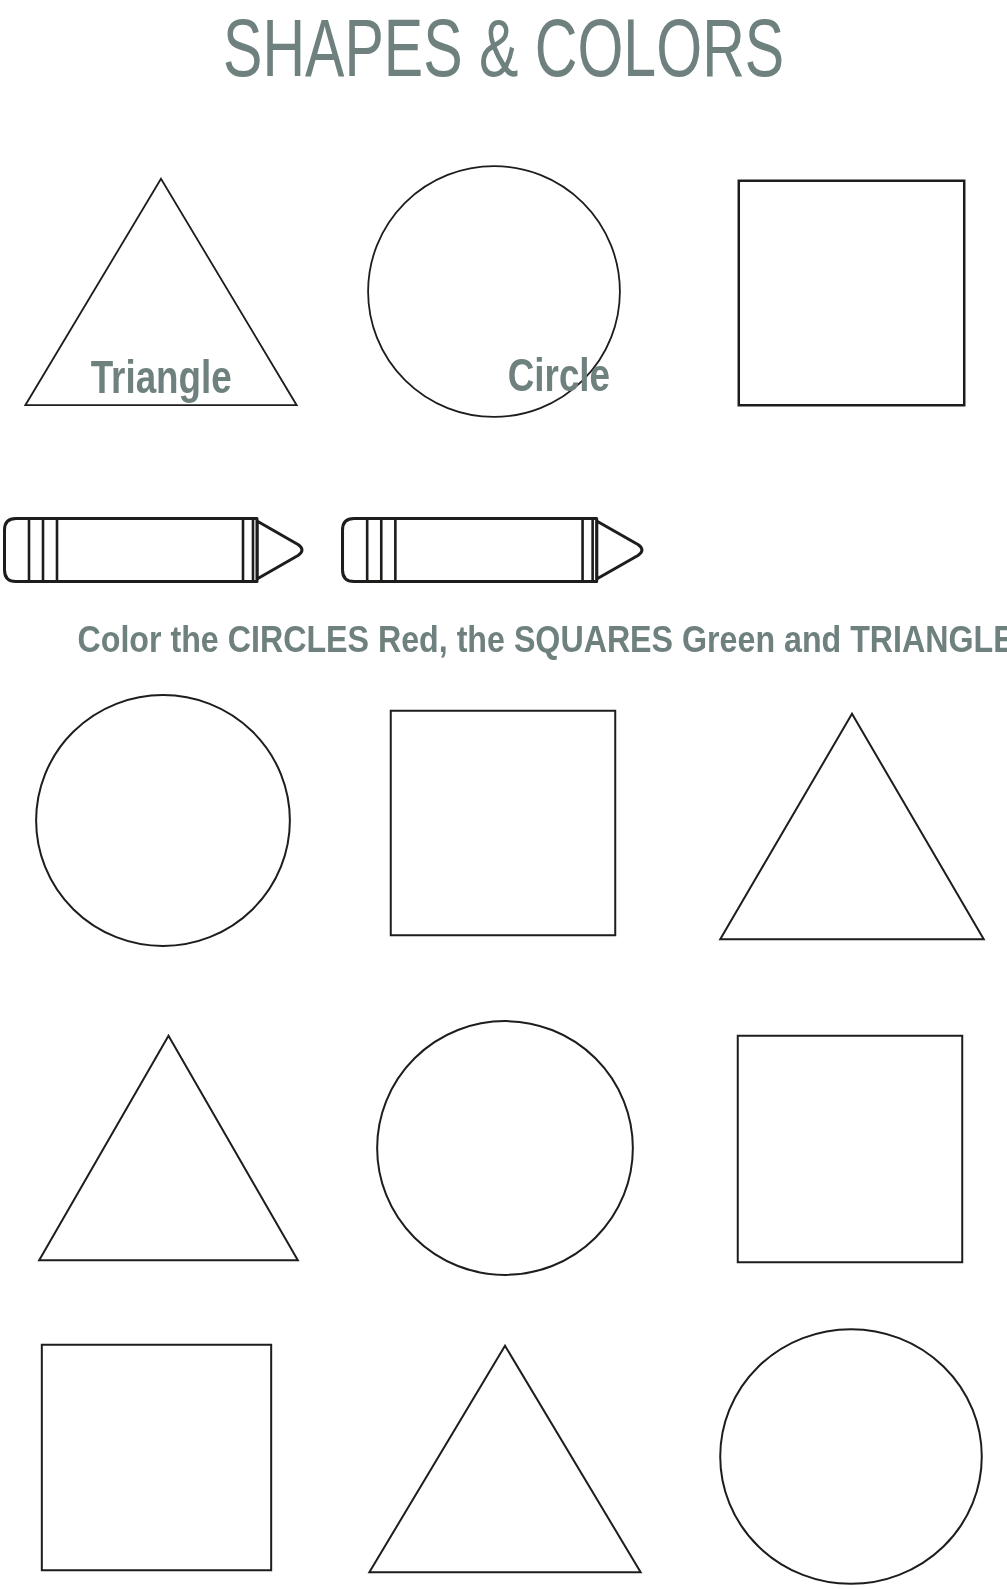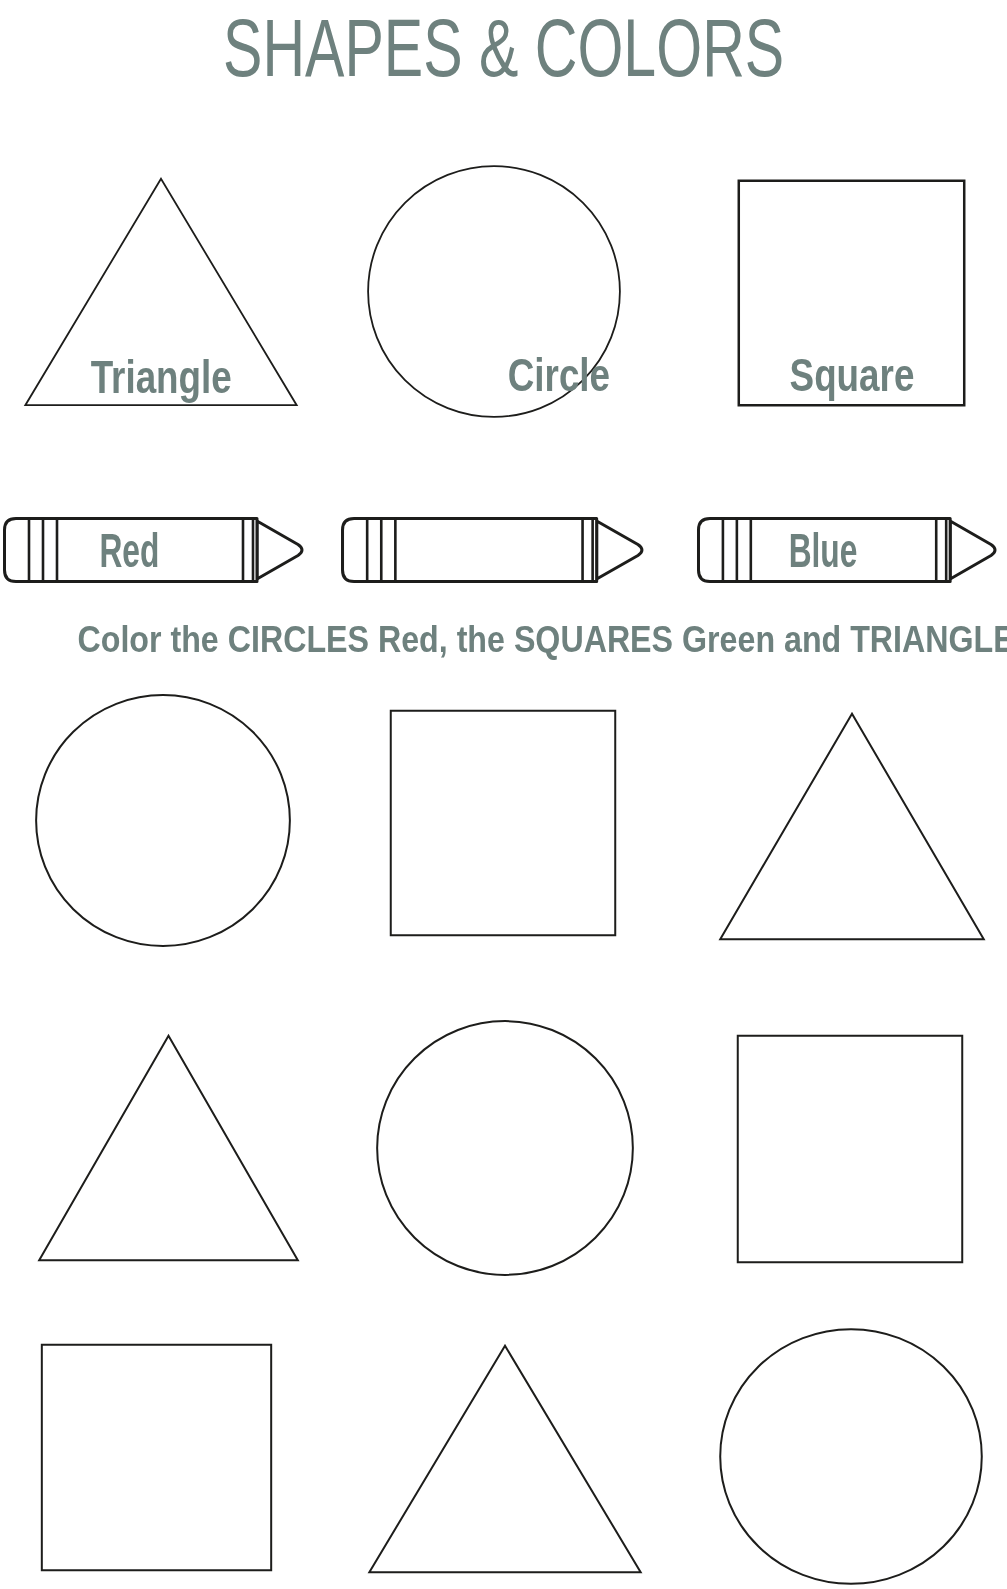--- a/index.html
+++ b/index.html
@@ -118,64 +118,46 @@
       </div>
     <div class="shape-label"><span class="squeeze">Circle</span></div>
   </div>
 
   <div class="shape ref-cell ref-square">
     <div class="shape-fill" style="position:absolute;inset:0;">
         <svg viewBox="0 0 100 100" preserveAspectRatio="none">
           <rect x="1.2" y="1.2" width="97.6" height="97.6"></rect>
         </svg>
       </div>
-    <div class="shape-label"><span class="squeeze">Square</span></div>
   </div>
 
   <div class="crayon crayon-1">
     <svg viewBox="0 0 308 68" preserveAspectRatio="none">
       <path d="M255 5 L296 28.5 Q304 34 296 39.5 L255 63 Z"></path>
       <path d="M14 2.5 H255 V65.5 H14 Q2.5 65.5 2.5 54 V14 Q2.5 2.5 14 2.5 Z"></path>
       <line x1="27" y1="2.5" x2="27" y2="65.5"></line>
       <line x1="41" y1="2.5" x2="41" y2="65.5"></line>
       <line x1="55" y1="2.5" x2="55" y2="65.5"></line>
       <line x1="241" y1="2.5" x2="241" y2="65.5"></line>
       <line x1="251" y1="2.5" x2="251" y2="65.5"></line>
     </svg>
-    <div class="crayon-label">
-        <span class="squeeze">Red</span>
-      </div>
   </div>
 
   <div class="crayon crayon-2">
     <svg viewBox="0 0 308 68" preserveAspectRatio="none">
       <path d="M255 5 L296 28.5 Q304 34 296 39.5 L255 63 Z"></path>
       <path d="M14 2.5 H255 V65.5 H14 Q2.5 65.5 2.5 54 V14 Q2.5 2.5 14 2.5 Z"></path>
       <line x1="27" y1="2.5" x2="27" y2="65.5"></line>
       <line x1="41" y1="2.5" x2="41" y2="65.5"></line>
       <line x1="55" y1="2.5" x2="55" y2="65.5"></line>
       <line x1="241" y1="2.5" x2="241" y2="65.5"></line>
       <line x1="251" y1="2.5" x2="251" y2="65.5"></line>
     </svg>
   </div>
 
-  <div class="crayon crayon-3">
-    <svg viewBox="0 0 308 68" preserveAspectRatio="none">
-      <path d="M255 5 L296 28.5 Q304 34 296 39.5 L255 63 Z"></path>
-      <path d="M14 2.5 H255 V65.5 H14 Q2.5 65.5 2.5 54 V14 Q2.5 2.5 14 2.5 Z"></path>
-      <line x1="27" y1="2.5" x2="27" y2="65.5"></line>
-      <line x1="41" y1="2.5" x2="41" y2="65.5"></line>
-      <line x1="55" y1="2.5" x2="55" y2="65.5"></line>
-      <line x1="241" y1="2.5" x2="241" y2="65.5"></line>
-      <line x1="251" y1="2.5" x2="251" y2="65.5"></line>
-    </svg>
-    <div class="crayon-label">
-        <span class="squeeze">Blue</span>
-      </div>
-  </div>
 
   <div class="instruction"><span class="squeeze">Color the CIRCLES Red, the SQUARES Green and TRIANGLES Blue</span></div>
 
   <div class="shape cell cell-a1">
       <svg viewBox="0 0 100 100" preserveAspectRatio="none">
         <ellipse cx="50" cy="50" rx="48.8" ry="48.8"></ellipse>
       </svg>
     </div>
   <div class="shape cell cell-a2">
       <svg viewBox="0 0 100 100" preserveAspectRatio="none">

